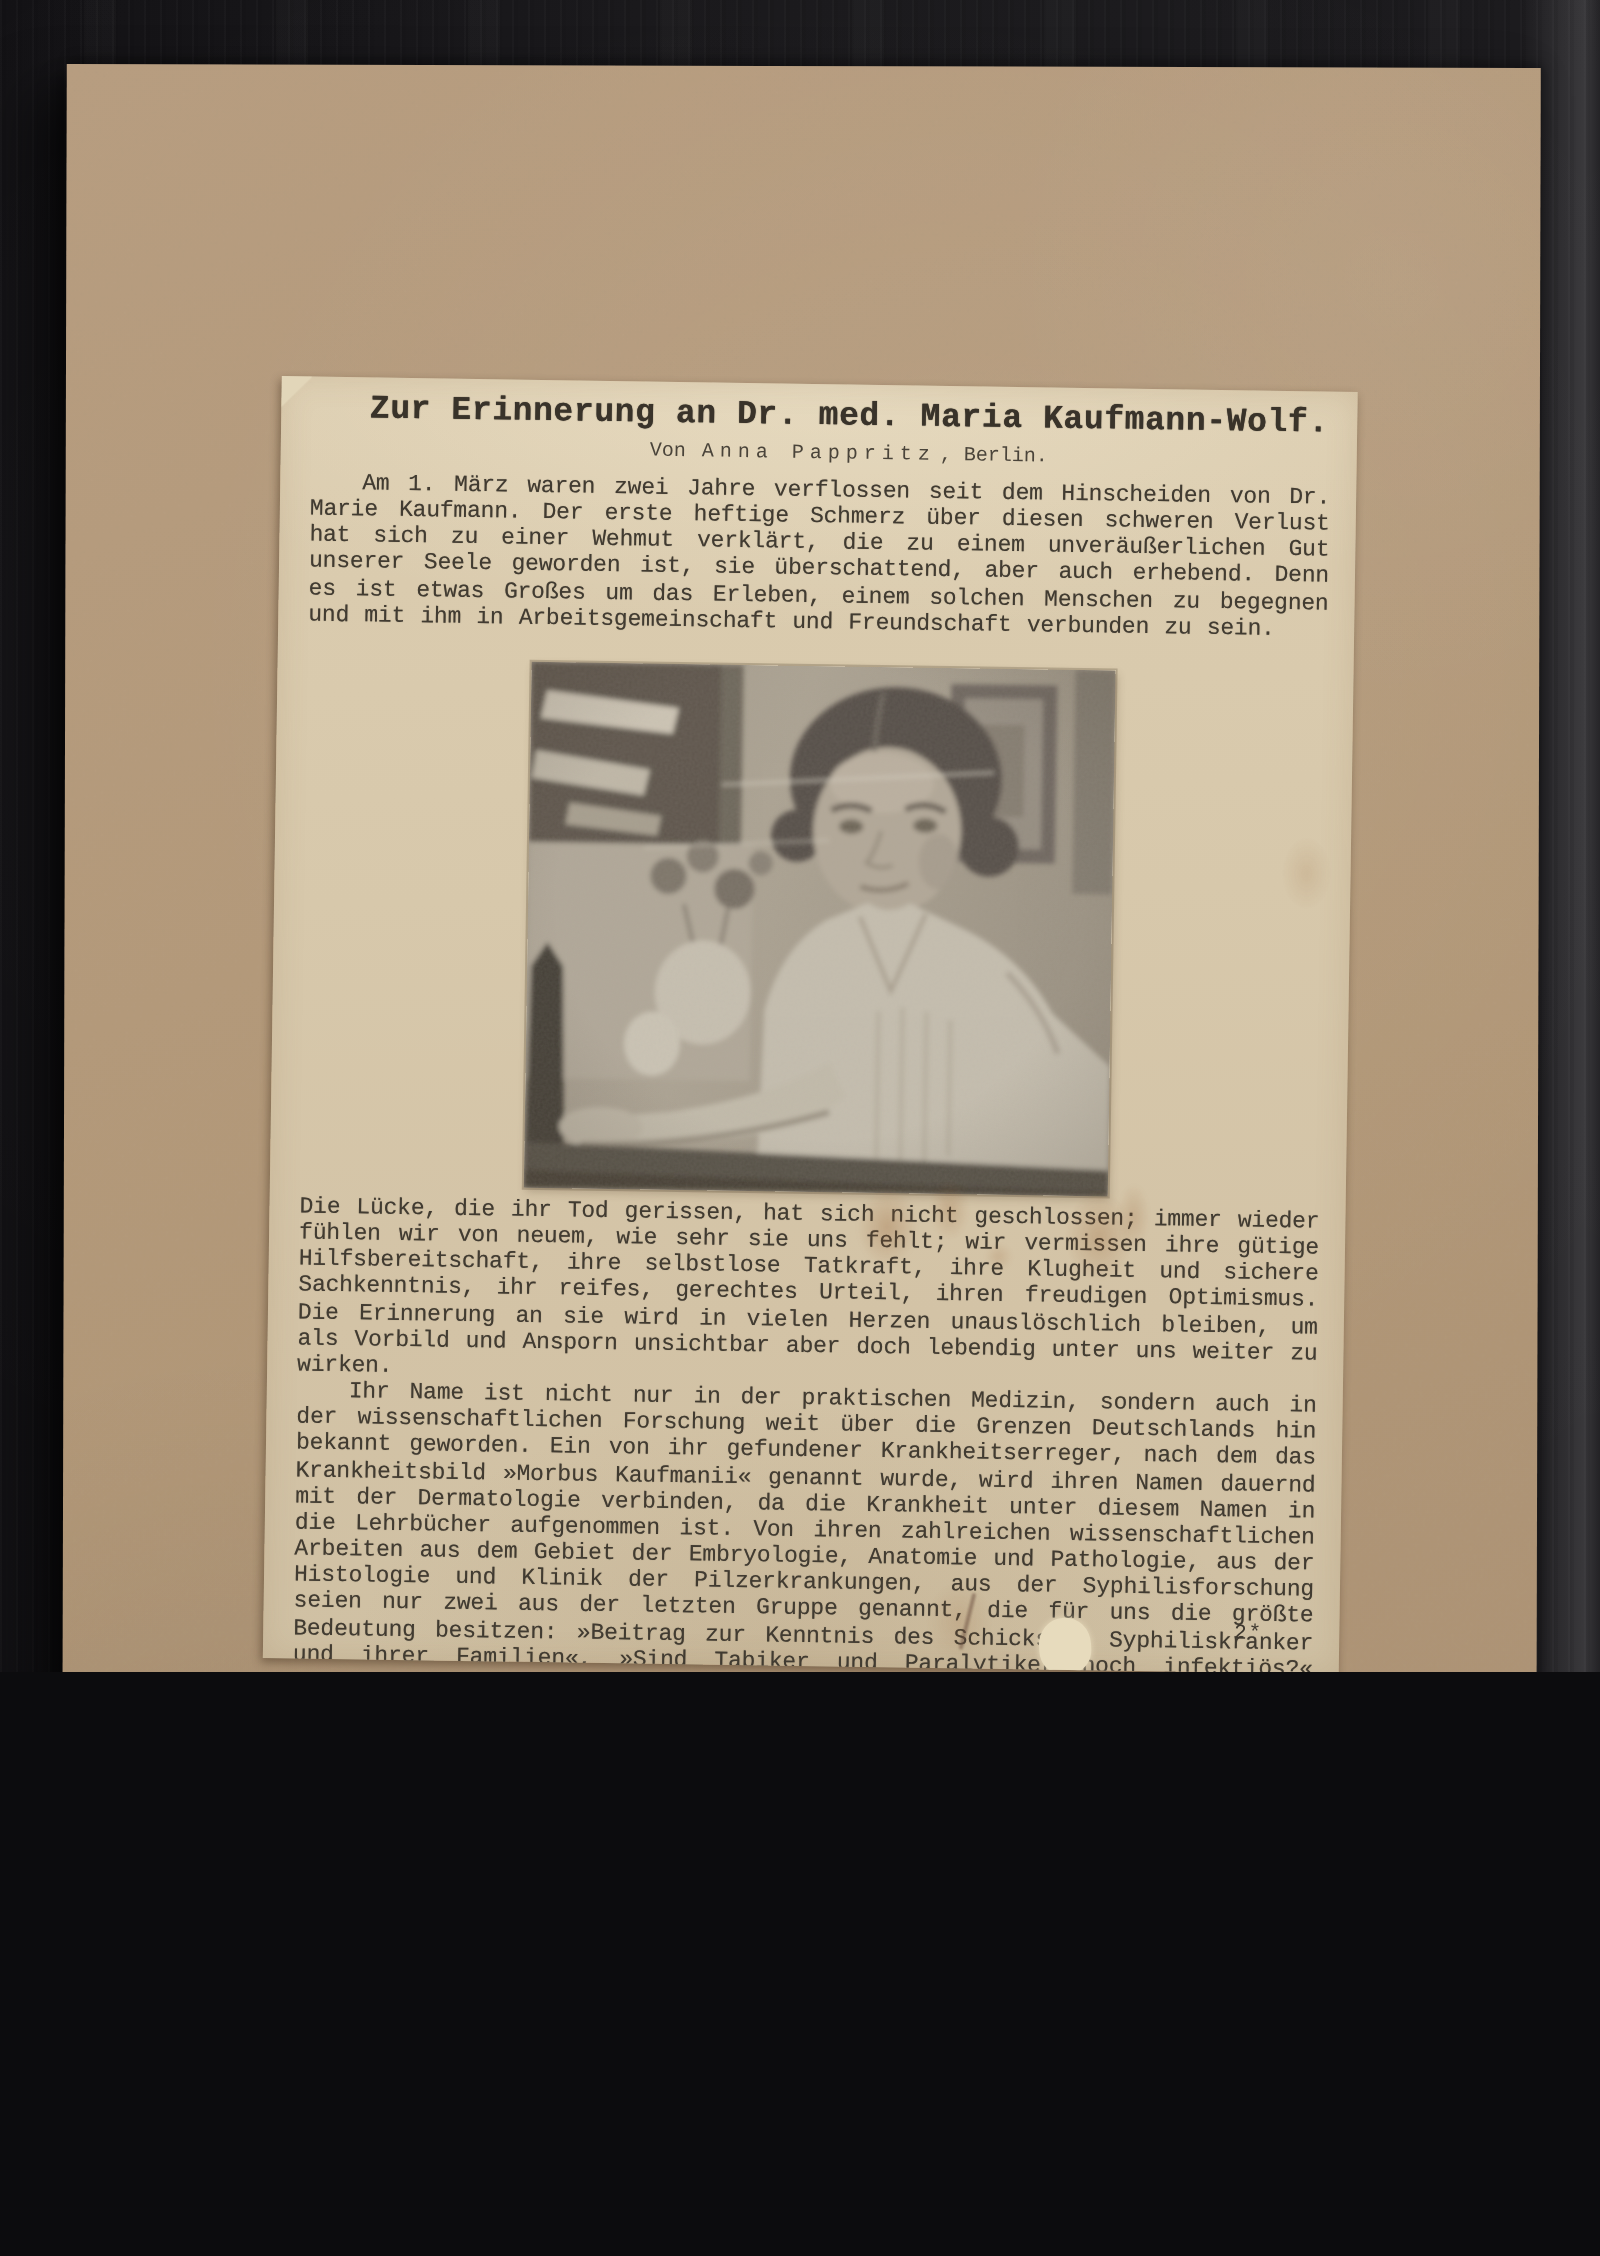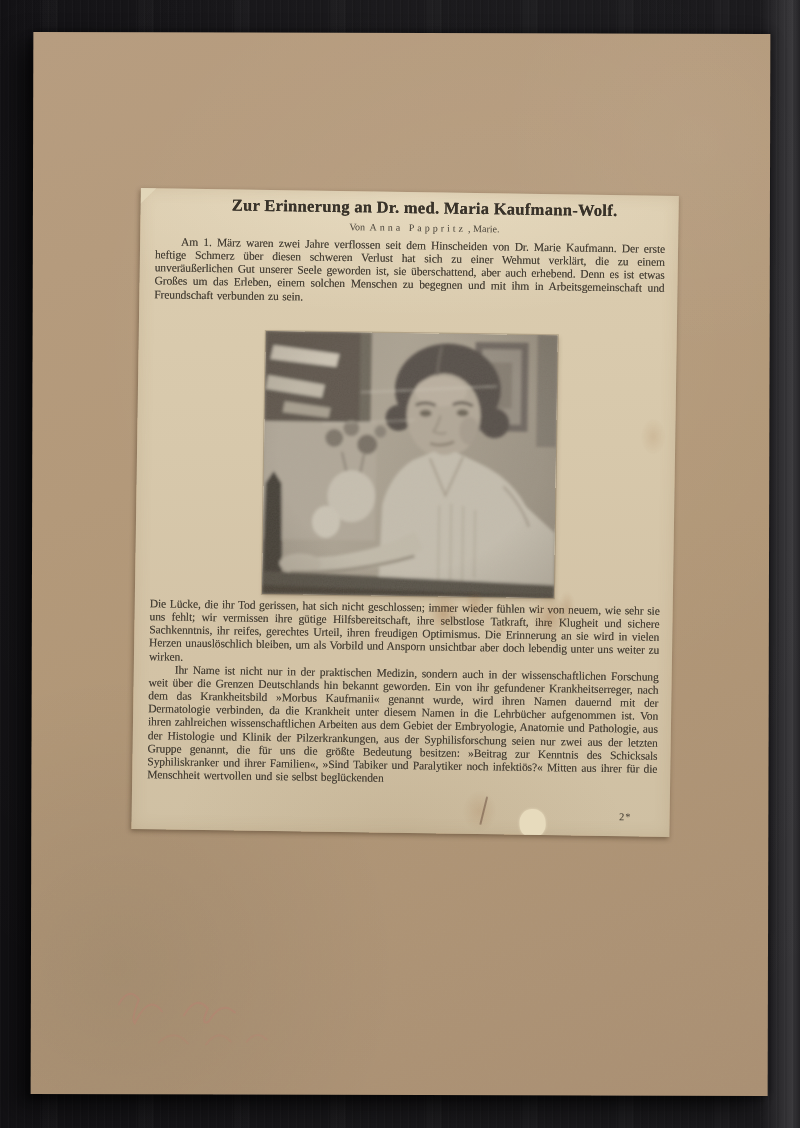--- a/index.html
+++ b/index.html
@@ -1,23 +1,23 @@
 <!DOCTYPE html>
 <html><head>
 <meta charset="utf-8">
 <style>
   html,body{margin:0;padding:0;background:#0c0c0e;}
   .scene{
-    position:relative;width:800px;height:1128px;overflow:hidden;
+    position:relative;width:800px;height:836px;overflow:hidden;
     background:
       radial-gradient(130% 95% at 52% 42%, rgba(255,255,255,0.035), transparent 62%),
       repeating-linear-gradient(90deg, rgba(255,255,255,0.02) 0 1px, rgba(0,0,0,0.06) 1px 3px, transparent 3px 8px),
       repeating-linear-gradient(90deg, transparent 0 42px, rgba(255,255,255,0.018) 42px 58px, transparent 58px 96px),
       linear-gradient(90deg, #131215 0%, #19181b 48%, #1b1a1d 95%, #39383b 99%, #232225 100%);
-    font-family:Liberation Serif, serif;
+    font-family:Liberation Mono, monospace;
   }
   .mount{
     position:absolute;left:32px;top:33px;width:737px;height:1062px;
     transform:rotate(.15deg);
     background:
       radial-gradient(80% 55% at 62% 28%, rgba(255,255,255,.055), transparent 70%),
       radial-gradient(55% 40% at 12% 88%, rgba(0,0,0,.06), transparent 70%),
       radial-gradient(40% 30% at 90% 10%, rgba(255,255,255,.04), transparent 70%),
       linear-gradient(160deg,#b89e81,#b29878 55%,#ab9174);
     box-shadow:-16px 14px 28px rgba(0,0,0,.55), -5px 6px 9px rgba(0,0,0,.38), 2px -2px 7px rgba(0,0,0,.3);
@@ -89,21 +89,21 @@
       </g>
     </svg>
 
     <div class="clipping">
       <div class="corner-fold"></div>
 
       <h1 class="title">Zur Erinnerung an Dr. med. Maria Kaufmann-Wolf.</h1>
 
       <div class="byline">
         <span>Von</span>
-        <span class="byname">Anna Pappritz</span><span>, Marie.</span>
+        <span class="byname">Anna Pappritz</span><span>, Berlin.</span>
       </div>
 
       <p class="para indent p1">Am 1. März waren zwei Jahre verflossen seit dem Hinscheiden von Dr. Marie Kaufmann. Der erste heftige Schmerz über diesen schweren Verlust hat sich zu einer Wehmut verklärt, die zu einem unveräußerlichen Gut unserer Seele geworden ist, sie überschattend, aber auch erhebend. Denn es ist etwas Großes um das Erleben, einem solchen Menschen zu begegnen und mit ihm in Arbeitsgemeinschaft und Freundschaft verbunden zu sein.</p>
 
       <div class="photo">
         <svg width="292" height="263" viewBox="0 0 292 263">
           <defs>
             <filter id="pblur">
                 <feGaussianBlur stdDeviation="1.4"></feGaussianBlur>
               </filter>

